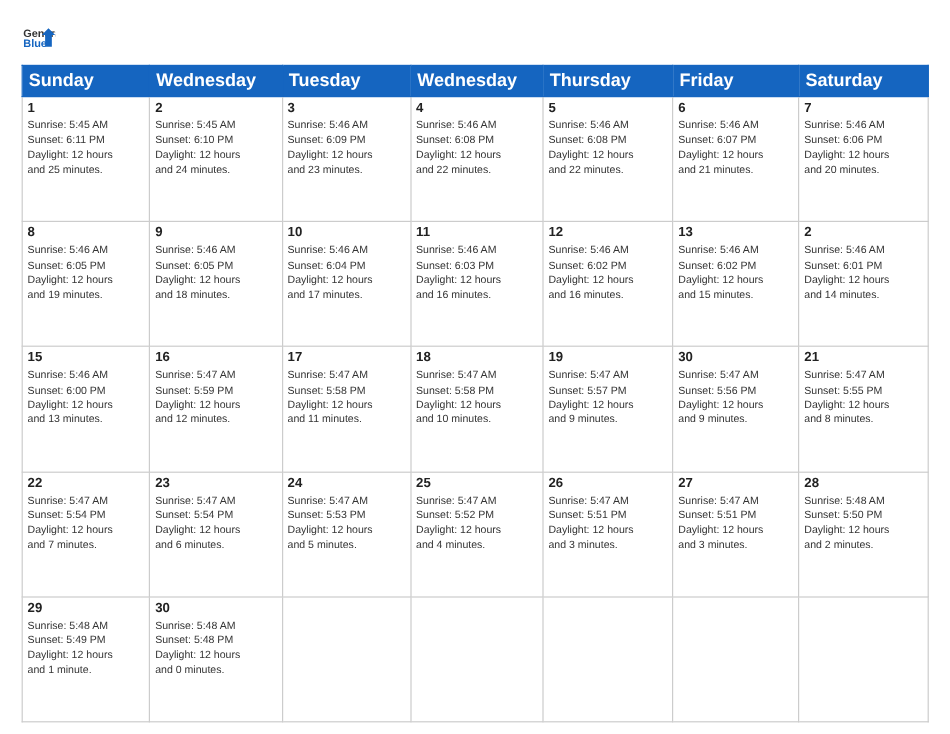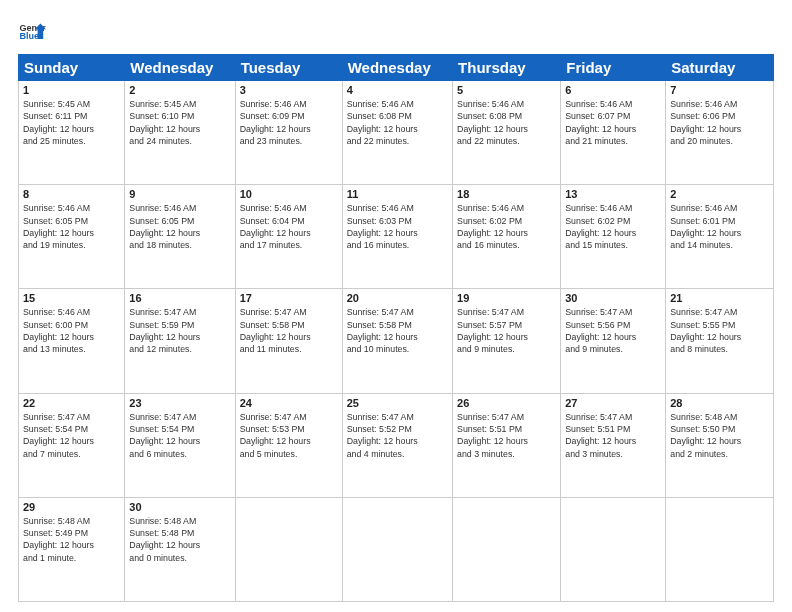--- a/index.html
+++ b/index.html
@@ -160,21 +160,21 @@
           </td>
           <td>
             <span class="day-num">10</span>
             <div class="day-info">Sunrise: 5:46 AM<br>Sunset: 6:04 PM<br>Daylight: 12 hours<br>and 17 minutes.</div>
           </td>
           <td>
             <span class="day-num">11</span>
             <div class="day-info">Sunrise: 5:46 AM<br>Sunset: 6:03 PM<br>Daylight: 12 hours<br>and 16 minutes.</div>
           </td>
           <td>
-            <span class="day-num">18</span>
+            <span class="day-num">12</span>
             <div class="day-info">Sunrise: 5:46 AM<br>Sunset: 6:02 PM<br>Daylight: 12 hours<br>and 16 minutes.</div>
           </td>
           <td>
             <span class="day-num">13</span>
             <div class="day-info">Sunrise: 5:46 AM<br>Sunset: 6:02 PM<br>Daylight: 12 hours<br>and 15 minutes.</div>
           </td>
           <td>
             <span class="day-num">2</span>
             <div class="day-info">Sunrise: 5:46 AM<br>Sunset: 6:01 PM<br>Daylight: 12 hours<br>and 14 minutes.</div>
           </td>
@@ -186,21 +186,21 @@
           </td>
           <td>
             <span class="day-num">16</span>
             <div class="day-info">Sunrise: 5:47 AM<br>Sunset: 5:59 PM<br>Daylight: 12 hours<br>and 12 minutes.</div>
           </td>
           <td>
             <span class="day-num">17</span>
             <div class="day-info">Sunrise: 5:47 AM<br>Sunset: 5:58 PM<br>Daylight: 12 hours<br>and 11 minutes.</div>
           </td>
           <td>
-            <span class="day-num">20</span>
+            <span class="day-num">18</span>
             <div class="day-info">Sunrise: 5:47 AM<br>Sunset: 5:58 PM<br>Daylight: 12 hours<br>and 10 minutes.</div>
           </td>
           <td>
             <span class="day-num">19</span>
             <div class="day-info">Sunrise: 5:47 AM<br>Sunset: 5:57 PM<br>Daylight: 12 hours<br>and 9 minutes.</div>
           </td>
           <td>
             <span class="day-num">30</span>
             <div class="day-info">Sunrise: 5:47 AM<br>Sunset: 5:56 PM<br>Daylight: 12 hours<br>and 9 minutes.</div>
           </td>

